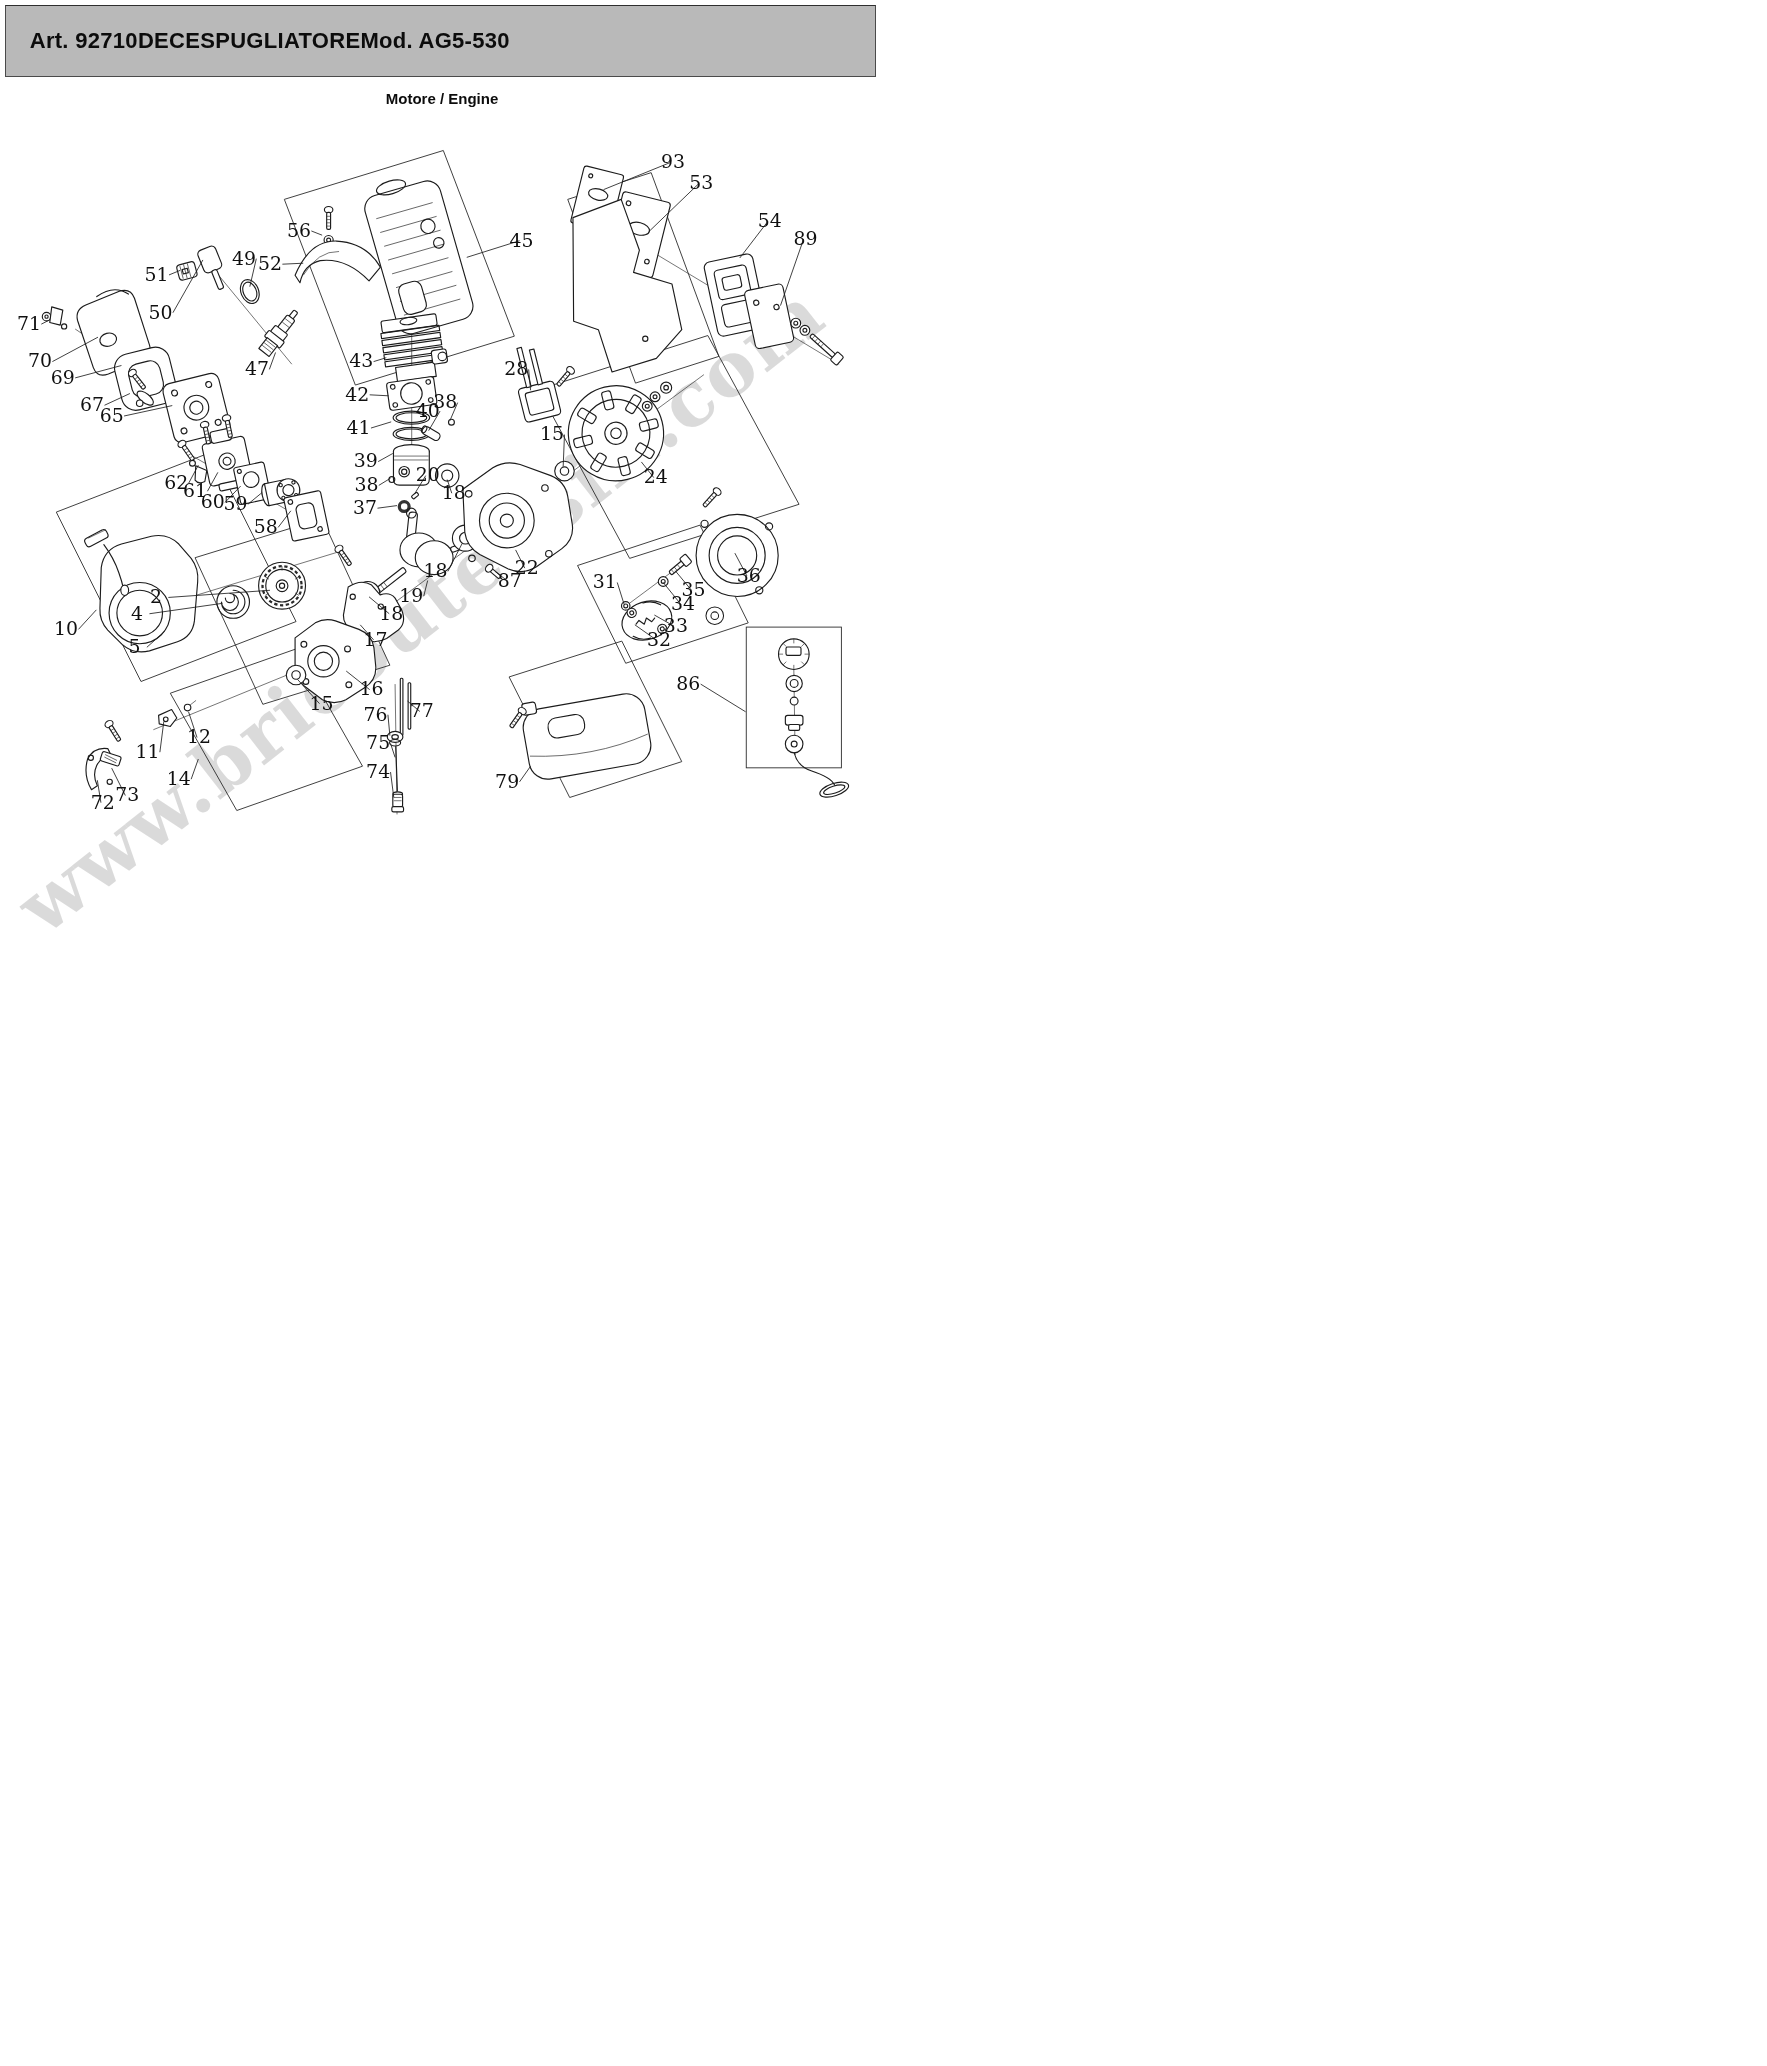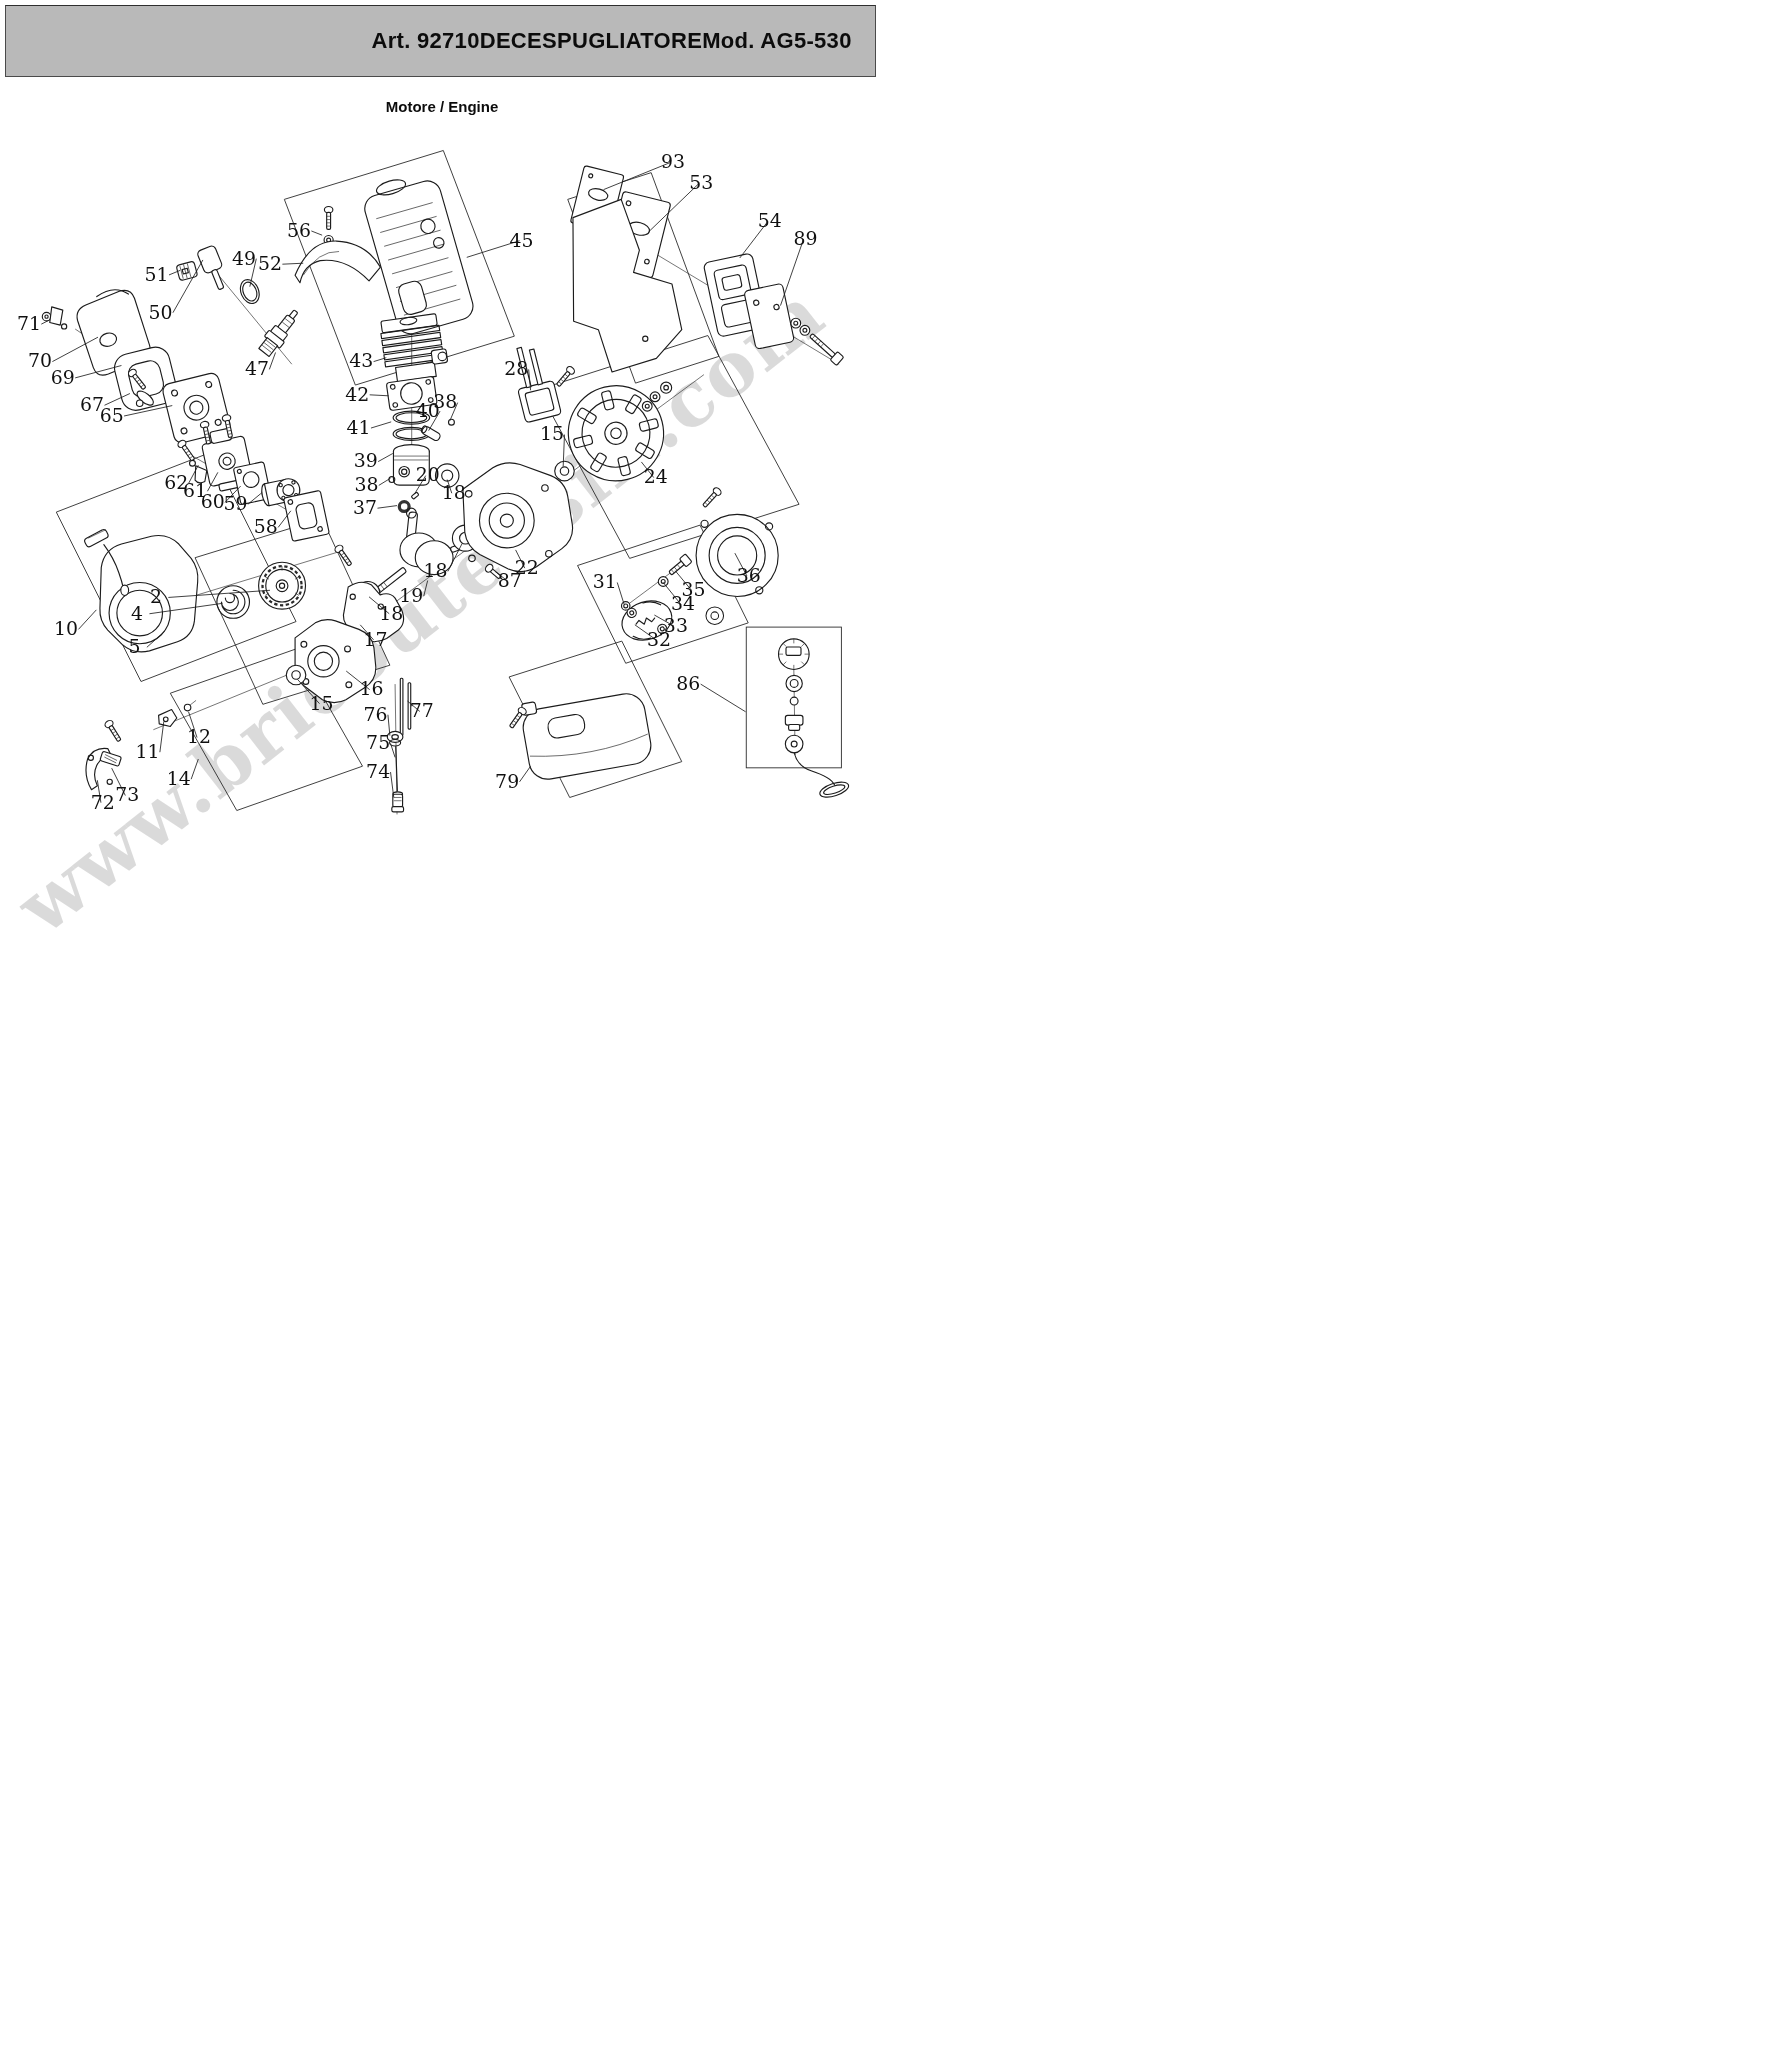--- a/index.html
+++ b/index.html
@@ -1,24 +1,24 @@
 <!DOCTYPE html>
 <html style="font-size:10.4px"><head>
 <meta charset="utf-8">
 <style>
   html,body{margin:0;padding:0;background:#fff;}
   .page{position:relative;width:884px;height:1033px;background:#fff;overflow:hidden;
         font-family:"Liberation Sans",sans-serif;}
   .hdr{position:absolute;left:5.2px;top:4.6px;width:871px;height:72px;
        background:#b9b9b9;border:1.3px solid #4a4a4a;border-top-color:#2e2e2e;
-       display:flex;align-items:center;justify-content:flex-end;
+       display:flex;align-items:center;justify-content:flex-start;
        padding:0 23.5px;box-sizing:border-box;}
   .hdr span{font-size:22px;font-weight:bold;color:#0c0c0c;letter-spacing:0.3px;white-space:nowrap;}
   .subtitle{position:absolute;left:0;top:90px;width:100%;text-align:center;
-            font-size:15px;font-weight:bold;color:#0c0c0c;margin-top:8px;}
+            font-size:15px;font-weight:bold;color:#0c0c0c;}
   svg.diagram{position:absolute;left:0;top:0;width:884px;height:1033px;}
   .pt{stroke:#1c1c1c;stroke-width:3.5;fill:#fff;stroke-linejoin:round;stroke-linecap:round;}
   .ptn{stroke:#1c1c1c;stroke-width:3.5;fill:none;stroke-linejoin:round;stroke-linecap:round;}
   .thin{stroke:#2b2b2b;stroke-width:2;fill:none;}
   .panel{stroke:#2e2e2e;stroke-width:2.8;fill:none;stroke-linejoin:miter;}
   .lbl{font-family:"DejaVu Serif","Liberation Serif",serif;font-size:58px;fill:#101010;}
   .leader{stroke:#1f1f1f;stroke-width:2.6;fill:none;}
   .wm{font-family:"DejaVu Serif","Liberation Serif",serif;font-weight:bold;
       font-size:232px;letter-spacing:6px;fill:#000;opacity:0.14;}
 </style>

